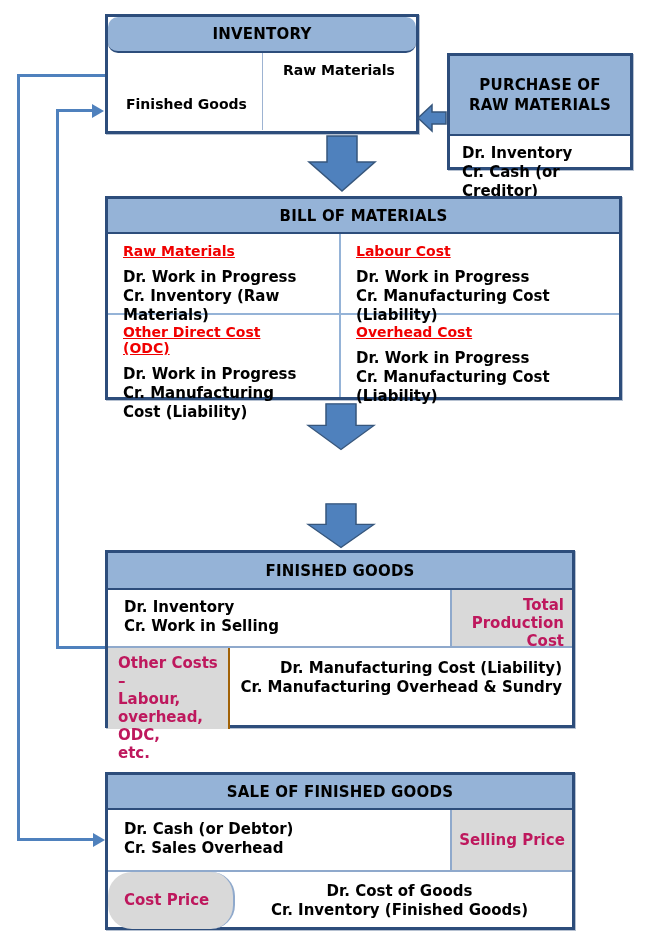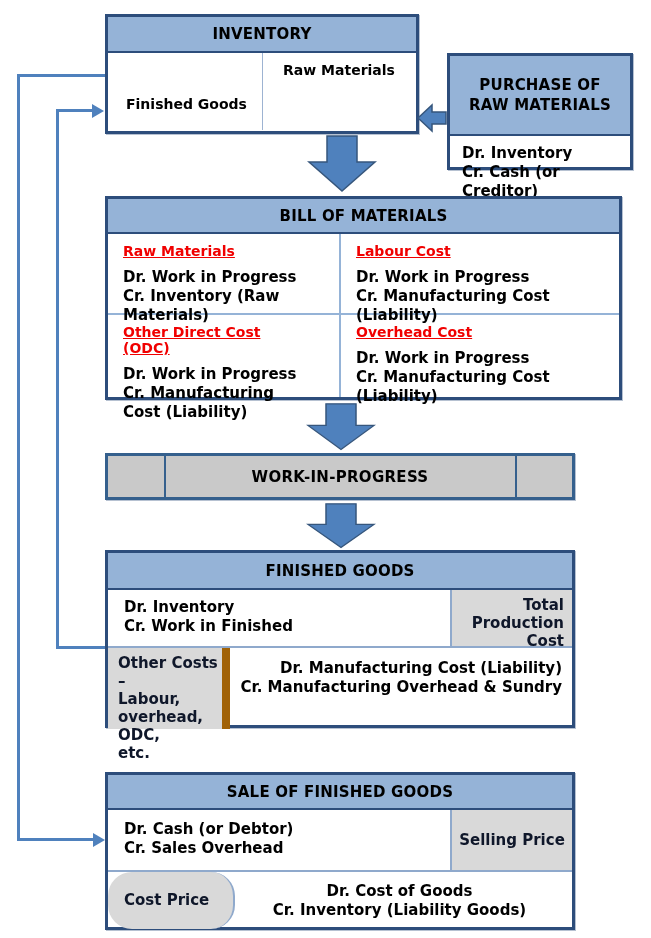--- a/index.html
+++ b/index.html
@@ -5,21 +5,21 @@
   html,body{margin:0;padding:0;background:#ffffff;}
   #canvas{
     position:relative;width:651px;height:938px;background:#ffffff;
     font-family:"DejaVu Sans","Liberation Sans",sans-serif;
     font-weight:bold;color:#000;overflow:hidden;
   }
   .box{position:absolute;border:3px solid #2d4d7b;background:#fff;box-sizing:border-box;box-shadow:1px 1px 0 rgba(45,77,123,.35);}
   .hdr{background:#95b3d7;border-bottom:2px solid #2d4d7b;display:flex;align-items:center;justify-content:center;text-align:center;font-size:15px;letter-spacing:.2px;}
   .line{font-size:15px;line-height:19px;}
   .redhead{color:#f00000;font-size:14px;text-decoration:underline;margin-bottom:9px;}
-  .orange{color:#0f172a;}
+  .orange{color:#be185d;}
   .graycell{background:#d9d9d9;box-sizing:border-box;}
   .conn{position:absolute;background:#4f81bd;}
   .arrowhead-right{position:absolute;width:0;height:0;border-top:7px solid transparent;border-bottom:7px solid transparent;border-left:12px solid #4f81bd;}
   .bigarrow{position:absolute;}
   svg{display:block;}
 </style>
 </head>
 <body>
 
 <div id="canvas">
@@ -28,21 +28,21 @@
   <div class="conn" style="left:17px;top:74px;width:3px;height:767px;"></div>
   <div class="conn" style="left:17px;top:838px;width:77px;height:3px;"></div>
   <div class="arrowhead-right" style="left:93px;top:832.5px;"></div>
 
   <div class="conn" style="left:56px;top:109px;width:3px;height:540px;"></div>
   <div class="conn" style="left:56px;top:109px;width:37px;height:3px;"></div>
   <div class="arrowhead-right" style="left:92px;top:103.5px;"></div>
   <div class="conn" style="left:56px;top:646px;width:49px;height:3px;"></div>
 
   <div class="box" style="left:105px;top:14px;width:314px;height:120px;">
-    <div class="hdr" style="height:34px;">INVENTORY</div>
+    <div class="hdr" style="height:34px;border-radius:10px;">INVENTORY</div>
     <div style="position:relative;height:77px;">
       <div style="position:absolute;left:50%;top:0;width:1px;height:100%;background:#9db3d2;"></div>
       <div class="line" style="position:absolute;left:18px;bottom:16px;font-size:14px;">Finished Goods</div>
       <div class="line" style="position:absolute;left:50%;top:8px;width:50%;text-align:center;font-size:14px;">Raw Materials</div>
     </div>
   </div>
 
   <div class="box" style="left:447px;top:53px;width:186px;height:117px;">
     <div class="hdr" style="min-height:50px;padding:14px 8px;line-height:20px;">PURCHASE OF RAW MATERIALS</div>
     <div style="padding:8px 0 0 12px;">
@@ -94,45 +94,40 @@
       </div>
     </div>
   </div>
 
   <div class="bigarrow" style="left:305px;top:403px;">
     <svg width="72" height="48" viewBox="0 0 72 58" preserveAspectRatio="none">
       <polygon points="21,1 51,1 51,27 69,27 36,56 3,27 21,27" fill="#4f81bd" stroke="#36567c" stroke-width="1.5"></polygon>
     </svg>
   </div>
 
-  <div class="box" style="left:105px;top:453px;width:470px;height:47px;background:#c9c9c9;border-color:#35608d;display:flex;align-items:center;justify-content:center;">
-    <div style="position:absolute;left:56px;top:0;width:2px;height:100%;background:#35608d;"></div>
-    <div style="position:absolute;left:407px;top:0;width:2px;height:100%;background:#35608d;"></div>
-    <div style="font-size:15px;letter-spacing:.3px;">WORK-IN-PROGRESS</div>
-  </div>
 
   <div class="bigarrow" style="left:305px;top:503px;">
     <svg width="72" height="46" viewBox="0 0 72 58" preserveAspectRatio="none">
       <polygon points="21,1 51,1 51,27 69,27 36,56 3,27 21,27" fill="#4f81bd" stroke="#36567c" stroke-width="1.5"></polygon>
     </svg>
   </div>
 
   <div class="box" style="left:105px;top:550px;width:470px;height:178px;">
     <div class="hdr" style="height:35px;">FINISHED GOODS</div>
     <div style="position:relative;height:56px;border-bottom:2px solid #8fa9cc;">
       <div style="position:absolute;left:0;top:0;width:342px;height:100%;padding:8px 0 0 16px;box-sizing:border-box;">
         <div class="line">Dr. Inventory</div>
-        <div class="line">Cr. Work in Finished</div>
+        <div class="line">Cr. Work in Selling</div>
       </div>
       <div class="graycell" style="position:absolute;left:342px;top:0;width:122px;height:100%;border-left:2px solid #8fa9cc;padding:6px 8px 0 0;text-align:right;">
         <div class="line orange" style="line-height:18px;">Total Production Cost</div>
       </div>
     </div>
     <div style="position:relative;height:81px;">
-      <div class="graycell" style="position:absolute;left:0;top:0;width:122px;height:100%;border-right:8px solid #a16207;padding:6px 0 0 10px;">
+      <div class="graycell" style="position:absolute;left:0;top:0;width:122px;height:100%;border-right:2px solid #a16207;padding:6px 0 0 10px;">
         <div class="line orange" style="line-height:18px;">Other Costs –</div>
         <div class="line orange" style="line-height:18px;">Labour,</div>
         <div class="line orange" style="line-height:18px;">overhead, ODC,</div>
         <div class="line orange" style="line-height:18px;">etc.</div>
       </div>
       <div style="position:absolute;left:124px;top:0;width:340px;height:100%;padding:11px 10px 0 0;box-sizing:border-box;text-align:right;">
         <div class="line">Dr. Manufacturing Cost (Liability)</div>
         <div class="line">Cr. Manufacturing Overhead &amp; Sundry</div>
       </div>
     </div>
@@ -148,18 +143,18 @@
       <div class="graycell" style="position:absolute;left:342px;top:0;width:122px;height:100%;border-left:2px solid #8fa9cc;display:flex;align-items:center;justify-content:center;">
         <div class="line orange">Selling Price</div>
       </div>
     </div>
     <div style="position:relative;height:57px;">
       <div class="graycell" style="position:absolute;left:0;top:0;width:127px;height:100%;border-right:2px solid #8fa9cc;display:flex;align-items:center;border-radius:24px;">
         <div class="line orange" style="padding-left:16px;">Cost Price</div>
       </div>
       <div style="position:absolute;left:129px;top:0;width:335px;height:100%;padding:10px 10px 0 0;box-sizing:border-box;text-align:center;">
         <div class="line">Dr. Cost of Goods</div>
-        <div class="line">Cr. Inventory (Liability Goods)</div>
+        <div class="line">Cr. Inventory (Finished Goods)</div>
       </div>
     </div>
   </div>
 
 </div>
 
 </body></html>

